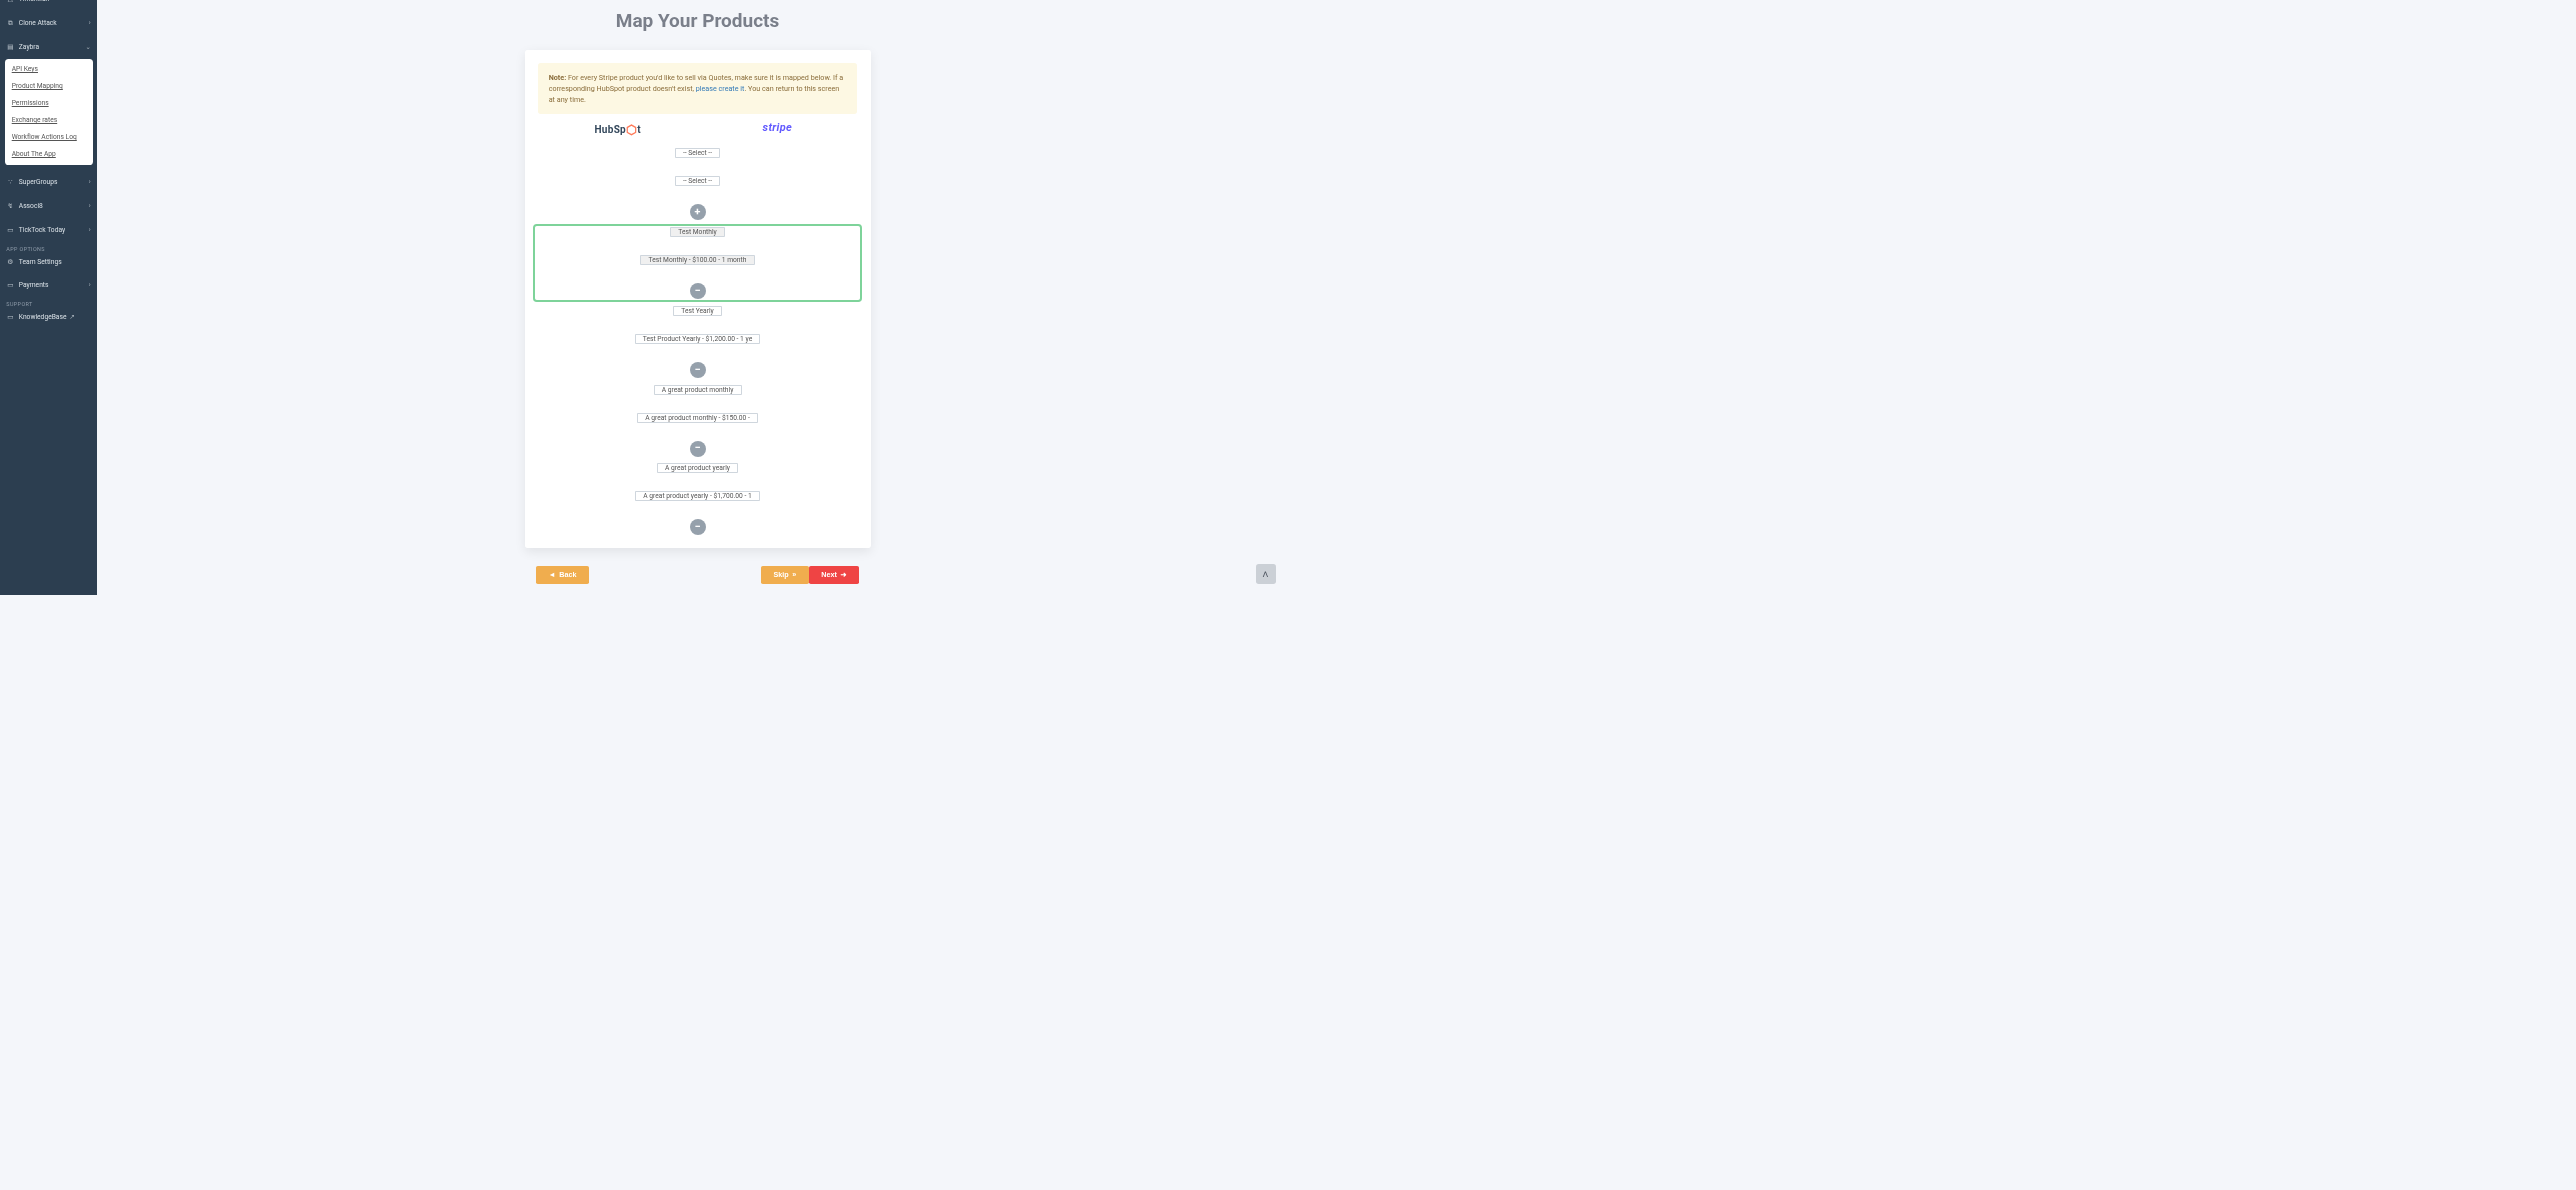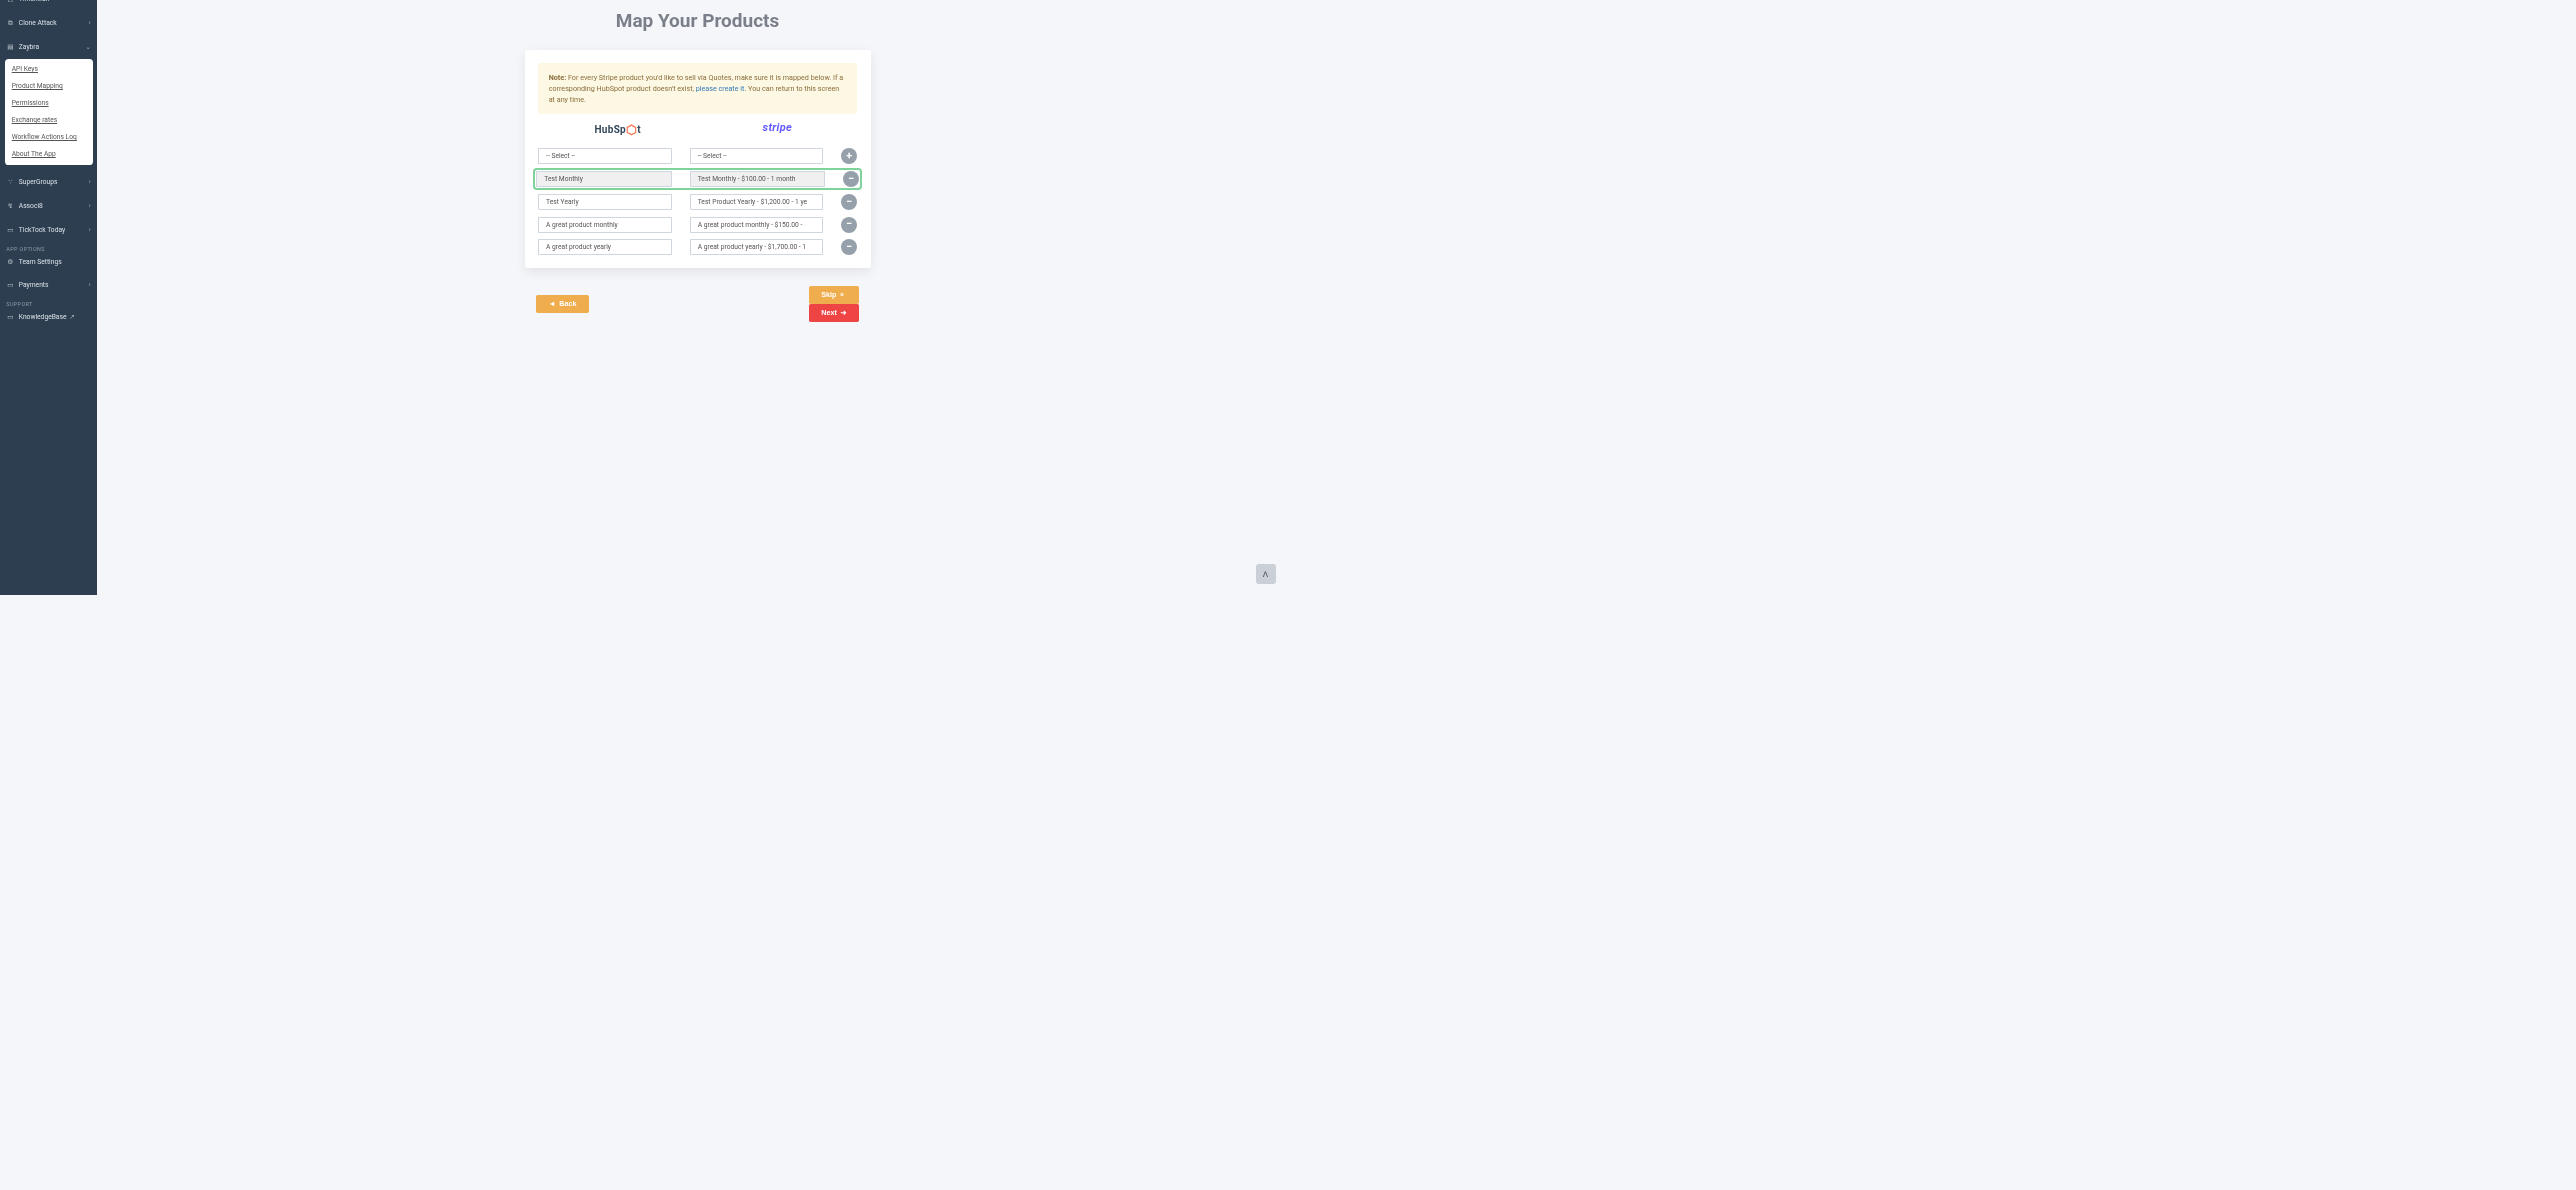--- a/index.html
+++ b/index.html
@@ -97,20 +97,21 @@
   }
   .logos > div {
     flex:1; display:flex; justify-content:center; align-items:flex-start; height:21.5px;
   }
   .hubspot-logo { font-weight:700; font-size:10px; color:#33475b; letter-spacing:0.3px;}
   .hubspot-logo .o { color:#ff7a59; font-size:12.5px; position:relative; top:0.9px; }
   .stripe-logo { font-weight:700; font-size:11px; color:#635bff; font-style:italic; letter-spacing:0.3px;}
   .row {
     display:flex; align-items:center; gap:18px;
     margin-bottom:6.3px;
+    flex-direction:column;
   }
   .row .sel {
     flex:1;
     border:0.9px solid #cfd6dd;
     background:#fff;
     height:16px;
     font-size:6.7px;
     color:#555;
     padding: 0 7.2px;
     display:flex; align-items:center;
@@ -141,21 +142,21 @@
   }
   .btn {
     height:18px; padding:0 12.5px;
     border:none; border-radius:1.8px;
     color:#fff; font-size:7.2px; font-weight:600;
     display:inline-flex; align-items:center; gap:3.6px;
     cursor:pointer;
   }
   .btn-orange { background:#f0ad4e; }
   .btn-green { background:#ef4444; }
-  .actions .right { display:flex; flex-direction:column;}
+  .actions .right { display:flex; }
 
   .scroll-top {
     position:absolute; right:12.5px; bottom:10.8px;
     width:20px; height:20px; border-radius:2.7px;
     background:#cbd0d6; color:#4e5560;
     display:flex; align-items:center; justify-content:center;
     font-size:10.8px;
     cursor:pointer;
   }
 </style>

